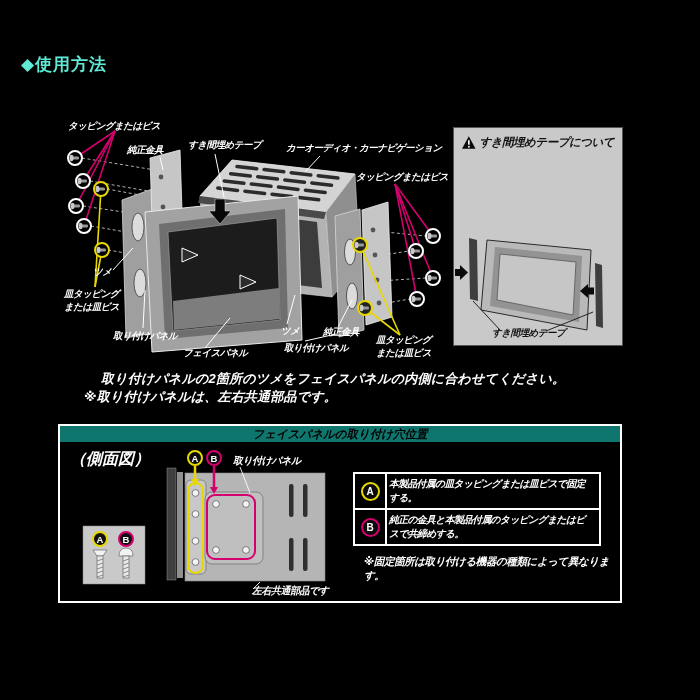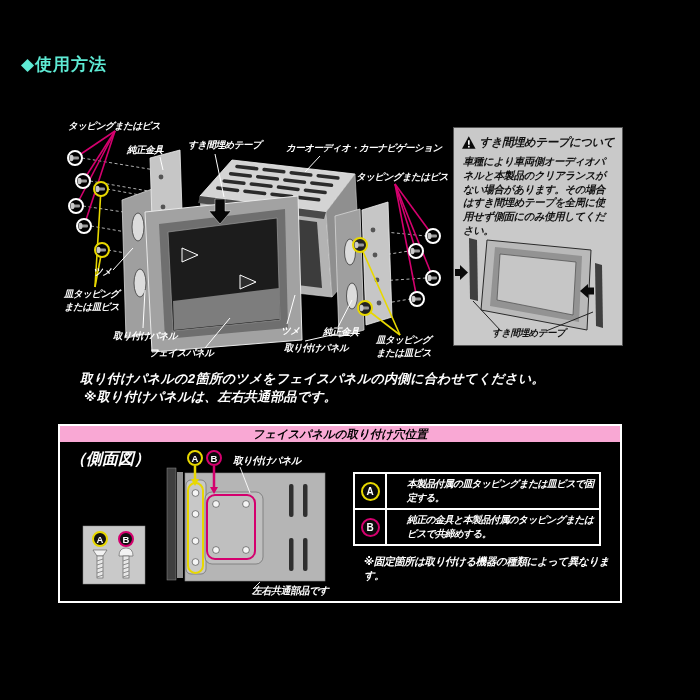--- a/index.html
+++ b/index.html
@@ -42,21 +42,21 @@
   .tape-box .tape-label{
     position:absolute;left:38px;top:199px;font-size:9.5px;font-weight:bold;font-style:italic;
     color:#111;letter-spacing:-0.5px;white-space:nowrap;
   }
   
   .hole-section{
     left:58px;top:424px;width:564px;height:179px;box-sizing:border-box;
     border:2px solid #fff;background:#000;
   }
   .hole-section .hs-header{
-    height:16px;background:#f9a8d4;color:#000;text-align:center;line-height:16px;
+    height:16px;background:#0f766e;color:#000;text-align:center;line-height:16px;
     font-size:11.5px;font-weight:bold;font-style:italic;letter-spacing:0;
   }
   .hole-section .hs-content{position:relative;width:100%;height:159px;background:#000;}
   .sideview-label{position:absolute;left:10px;top:7px;font-size:16px;font-weight:bold;font-style:italic;color:#fff;white-space:nowrap;}
   .mp-label{position:absolute;left:173px;top:12px;font-size:10px;font-weight:bold;font-style:italic;color:#fff;white-space:nowrap;letter-spacing:-0.5px;}
   .dev-label{position:absolute;left:192px;top:142px;font-size:10px;font-weight:bold;font-style:italic;color:#fff;white-space:nowrap;letter-spacing:-0.5px;}
   .ab-table{
     position:absolute;left:293px;top:30px;width:248px;height:74px;box-sizing:border-box;
     border:2px solid #fff;display:flex;flex-direction:column;
   }
@@ -66,21 +66,21 @@
     width:30px;border-right:2px solid #fff;display:flex;align-items:center;justify-content:center;
   }
   .badge{
     display:inline-block;width:15px;height:15px;border-radius:50%;
     background:#0a0a0a;color:#fff;text-align:center;line-height:15px;
     font-size:10px;font-weight:bold;font-style:normal;
   }
   .badge.a{border:2px solid #e8d800;}
   .badge.b{border:2px solid #d4006e;}
   .ab-text{
-    flex:1;padding:3px 5px 2px 20px;font-size:9.8px;font-weight:bold;font-style:italic;
+    flex:1;padding:3px 5px 2px 2px;font-size:9.8px;font-weight:bold;font-style:italic;
     line-height:1.45;color:#fff;letter-spacing:-0.6px;
   }
   .hs-note{
     position:absolute;left:304px;top:112px;width:258px;font-size:10.5px;font-weight:bold;
     font-style:italic;line-height:1.35;color:#fff;letter-spacing:-0.4px;
   }
 </style>
 </head>
 <body>
 
@@ -272,42 +272,41 @@
 <div class="dlabel" style="left:127px;top:144px;">純正金具</div>
 <div class="dlabel" style="left:188px;top:139px;">すき間埋めテープ</div>
 <div class="dlabel" style="left:286px;top:142px;">カーオーディオ・カーナビゲーション</div>
 <div class="dlabel" style="left:356px;top:171px;">タッピングまたはビス</div>
 <div class="dlabel" style="left:93px;top:266px;">ツメ</div>
 <div class="dlabel two" style="left:64px;top:288px;">
   <span style="display:block">皿タッピング</span>
   <span style="display:block">または皿ビス</span>
 </div>
 <div class="dlabel" style="left:113px;top:330px;">取り付けパネル</div>
-<div class="dlabel" style="left:149px;top:347px;">フェイスパネル</div>
+<div class="dlabel" style="left:183px;top:347px;">フェイスパネル</div>
 <div class="dlabel" style="left:281px;top:325px;">ツメ</div>
 <div class="dlabel" style="left:323px;top:326px;">純正金具</div>
 <div class="dlabel" style="left:284px;top:342px;">取り付けパネル</div>
 <div class="dlabel two" style="left:376px;top:334px;">
   <span style="display:block">皿タッピング</span>
   <span style="display:block">または皿ビス</span>
 </div>
 
-<div class="caption" style="left:80px;top:370px;font-family:Liberation Mono, monospace;">取り付けパネルの2箇所のツメをフェイスパネルの内側に合わせてください。</div>
+<div class="caption" style="left:101px;top:370px;">取り付けパネルの2箇所のツメをフェイスパネルの内側に合わせてください。</div>
 <div class="caption" style="left:84px;top:388px;text-align:center;">※取り付けパネルは、左右共通部品です。</div>
 
 <div class="abs tape-box">
   <div class="hdr">
     <svg width="14" height="13" viewBox="0 0 14 13">
       <polygon points="7,0 14,13 0,13" fill="#0a0a0a"></polygon>
       <rect x="6.2" y="4.2" width="1.7" height="4.6" fill="#fff"></rect>
       <rect x="6.2" y="10" width="1.7" height="1.7" fill="#fff"></rect>
     </svg>
     <span class="t">すき間埋めテープについて</span>
   </div>
-  <div class="body">車種により車両側オーディオパネルと本製品のクリアランスがない場合があります。その場合はすき間埋めテープを全周に使用せず側面にのみ使用してください。</div>
 
   <svg style="position:absolute;left:1px;top:106px;" width="168" height="106" viewBox="0 0 168 106">
     <polygon points="14,4 22,6 23,67 15,65" fill="#3f3f3f"></polygon>
     <polygon points="32,6 136,16 132,96 26,76" fill="#b9b9b9" stroke="#2a2a2a" stroke-width="1"></polygon>
     <polygon points="40,13 127,22 124,88 35,72" fill="#939393"></polygon>
     <polygon points="45,20 121,28 118,81 42,66" fill="#c6c6c6" stroke="#555" stroke-width="0.8"></polygon>
     <polygon points="140,29 147,31 148,94 141,92" fill="#3f3f3f"></polygon>
     <g fill="#0a0a0a">
       <rect x="0" y="35" width="5" height="7"></rect>
       <polygon points="5,31 5,46 13,38.5"></polygon>

